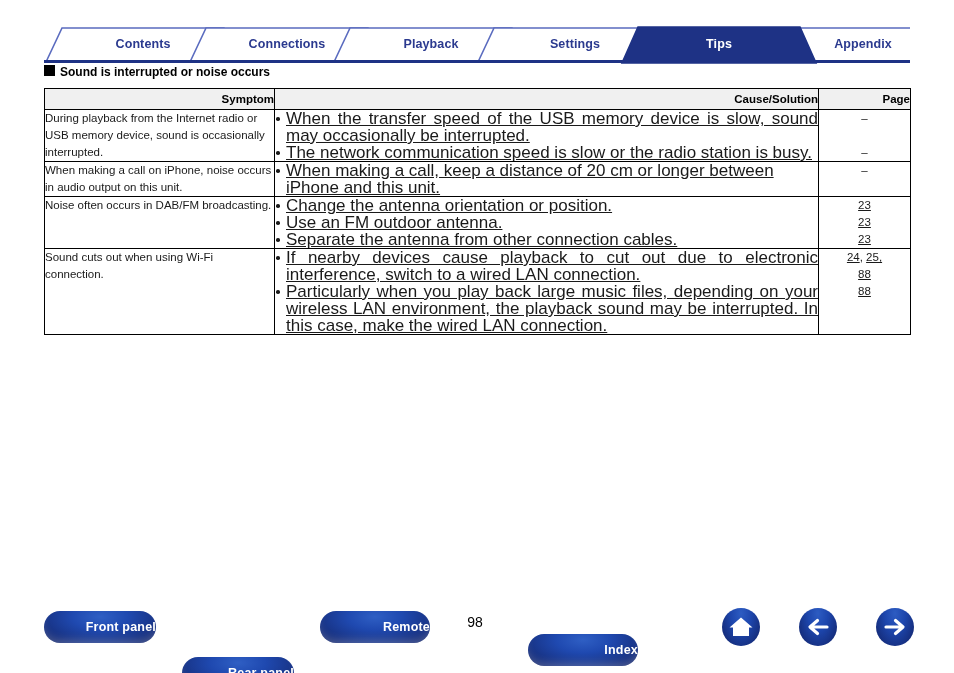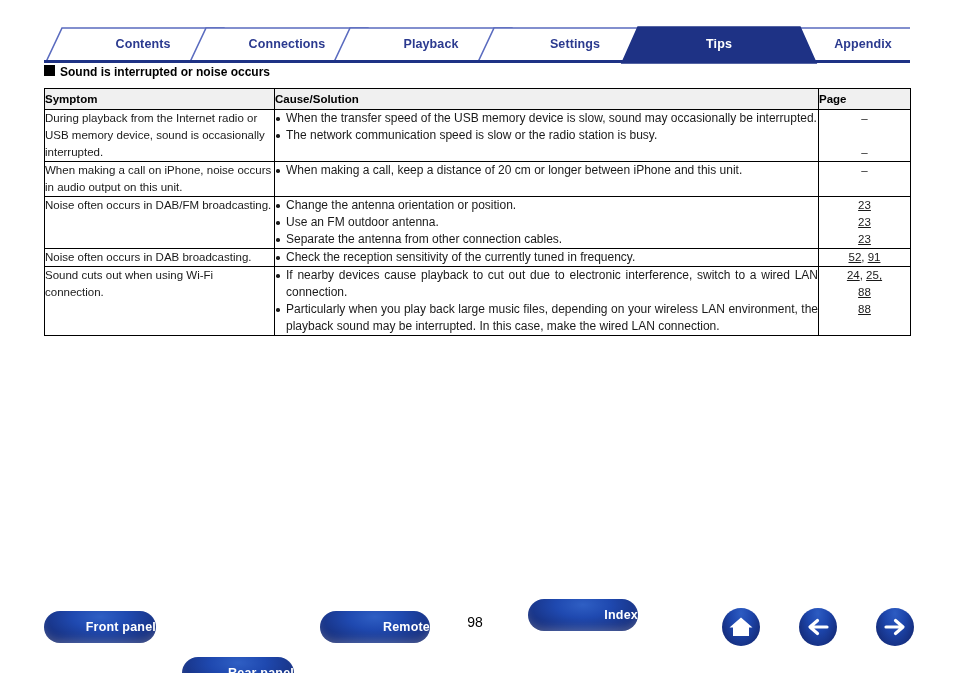--- a/index.html
+++ b/index.html
@@ -70,43 +70,44 @@
     width: 866px;
     table-layout: fixed;
   }
   table.tbl th, table.tbl td {
     border: 1px solid #000000;
     vertical-align: top;
     padding: 0;
   }
   table.tbl thead th {
     background: #f0f0f0;
-    text-align: left;
+    text-align: right;
     font-size: 11.5px;
     font-weight: bold;
     color: #000;
     height: 21px;
-    padding: 3px 0 4px 0;
+    padding: 3px 0 4px 8px;
     vertical-align: middle;
   }
   .col-sym { width: 230px; }
   .col-cause { width: 544px; }
   .col-page { width: 92px; }
 
   td.sym {
     font-size: 11.5px;
     color: #1a1a1a;
     padding: 6px 7px 7px 7px;
     line-height: 17px;
   }
   td.cause {
-    font-size: 12px;
+    font-size: 17px;
     color: #1a1a1a;
     padding: 6px 8px 7px 8px;
     line-height: 17px;
+    text-decoration: underline;
   }
   td.page {
     font-size: 11.5px;
     color: #1a1a1a;
     padding: 6px 6px 7px 6px;
     line-height: 17px;
     text-align: center;
   }
   ul.bullets { list-style: none; margin: 0; padding: 0; }
   ul.bullets > li {
@@ -250,31 +251,20 @@
               <li><span>Separate the antenna from other connection cables.</span></li>
             </ul>
           </td>
           <td class="page">
             <span class="pg-line"><a class="pg-link">23</a></span>
             <span class="pg-line"><a class="pg-link">23</a></span>
             <span class="pg-line"><a class="pg-link">23</a></span>
           </td>
         </tr>
 
-        <tr>
-          <td class="sym">Noise often occurs in DAB broadcasting.</td>
-          <td class="cause">
-            <ul class="bullets">
-              <li><span>Check the reception sensitivity of the currently tuned in frequency.</span></li>
-            </ul>
-          </td>
-          <td class="page">
-            <span class="pg-line"><a class="pg-link">52</a>, <a class="pg-link">91</a></span>
-          </td>
-        </tr>
 
         <tr>
           <td class="sym">Sound cuts out when using Wi-Fi connection.</td>
           <td class="cause">
             <ul class="bullets">
               <li class="justify">
                   <span class="inner">If nearby devices cause playback to cut out due to electronic interference, switch to a wired LAN connection.</span>
                 </li>
               <li class="justify">
                   <span class="inner">Particularly when you play back large music files, depending on your wireless LAN environment, the playback sound may be interrupted. In this case, make the wired LAN connection.</span>
@@ -289,21 +279,21 @@
         </tr>
 
       </tbody>
     </table>
   </div>
 
   <div class="pill" style="left:44px;  top:611px; width:112px;">Front panel</div>
   <div class="pill" style="left:182px; top:611px; width:112px;margin-top:46px;">Rear panel</div>
   <div class="pill" style="left:320px; top:611px; width:110px;">Remote</div>
   <div id="pagenum">98</div>
-  <div class="pill" style="left:528px; top:599px; width:110px;">Index</div>
+  <div class="pill" style="left:528px; top:634px; width:110px;">Index</div>
 
   <div class="circ-btn" style="left:722px; top:608px;">
     <svg width="38" height="38" viewBox="0 0 38 38">
       <path d="M19 9.5 L30.5 19.5 L27 19.5 L27 28 L11 28 L11 19.5 L7.5 19.5 Z" fill="#ffffff"></path>
       <rect x="16.4" y="20.5" width="5.2" height="7.5" fill="#1b3c9e" opacity="0"></rect>
     </svg>
   </div>
 
   <div class="circ-btn" style="left:799px; top:608px;">
     <svg width="38" height="38" viewBox="0 0 38 38">

